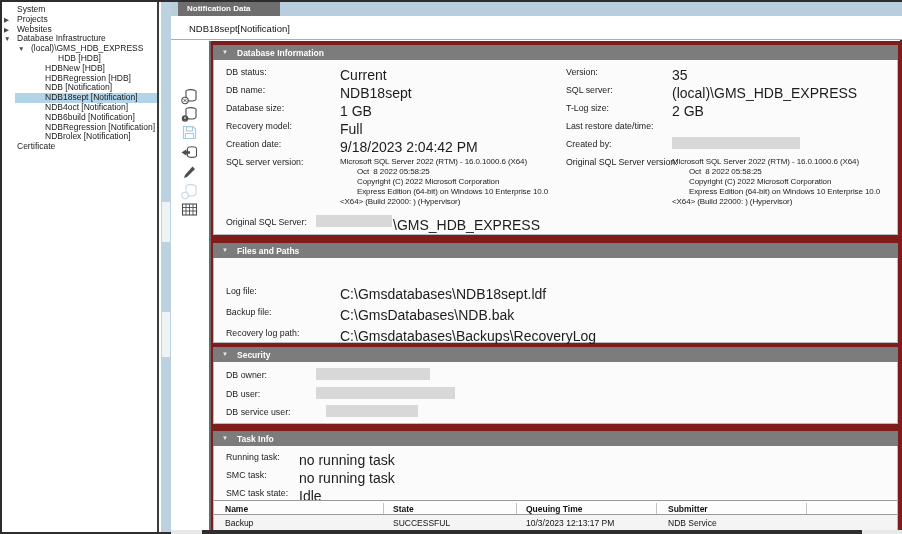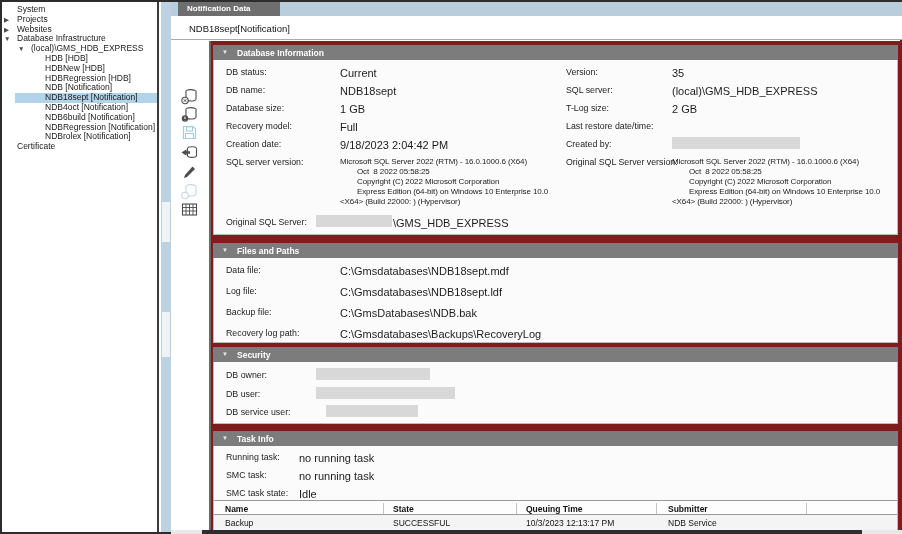--- a/index.html
+++ b/index.html
@@ -37,21 +37,21 @@
 
   
   .content { position:absolute; left:209px; top:39px; width:691px; height:489px; background:#7f1d1d; overflow:hidden; }
   .section { position:absolute; left:2px; width:685px; background:#fbfbfb;
              border:1px solid #bcbcbc; border-top:none; }
   .sec-header { position:absolute; left:-1px; top:0; right:-1px; height:15px; background:#7c7c7c; }
   .sec-header .tri { position:absolute; left:9px; top:4px; font-size:6px; color:#e9e9e9; }
   .sec-title { position:absolute; left:24px; top:3px; font-size:8.5px; font-weight:600; color:#fff; }
   .fr { position:absolute; left:0; right:0; height:12px; white-space:nowrap; }
   .lab { position:absolute; left:12px; font-size:8.8px; color:#1c1c1c; }
-  .val { position:absolute; left:126px; font-size:11px; color:#1c1c1c; }
+  .val { position:absolute; left:126px; font-size:14px; color:#1c1c1c; }
   .lab.r { left:352px; } .val.r { left:458px; }
   .val.task { left:85px; }
   .pre { white-space:pre; font-size:8px; line-height:10px; letter-spacing:-0.1px; }
   .redact { position:absolute; height:12px; background:#d8d8d8; top:-2px; }
 
   
   .ttable { position:absolute; left:0; right:0; }
   .thead { position:absolute; left:0; right:0; top:0; height:15px; background:#fdfdfd;
            border-top:1px solid #999; border-bottom:1px solid #999; }
   .trow { position:absolute; left:0; right:0; top:15px; height:15px; background:#f4f4f4; }
@@ -68,21 +68,21 @@
 <body>
 
 <div class="window">
 
   <div class="tree-panel">
       <div class="titem"><span class="arrow" style="left: 2px;"></span><span class="tlabel" style="padding-left: 15px;">System</span></div>
       <div class="titem"><span class="arrow" style="left: 2px;">▶</span><span class="tlabel" style="padding-left: 15px;">Projects</span></div>
       <div class="titem"><span class="arrow" style="left: 2px;">▶</span><span class="tlabel" style="padding-left: 15px;">Websites</span></div>
       <div class="titem"><span class="arrow" style="left: 2px;">▼</span><span class="tlabel" style="padding-left: 15px;">Database Infrastructure</span></div>
       <div class="titem"><span class="arrow" style="left: 16px;">▼</span><span class="tlabel" style="padding-left: 29px;">(local)\GMS_HDB_EXPRESS</span></div>
-      <div class="titem"><span class="arrow" style="left: 16px;"></span><span class="tlabel" style="padding-left: 43px; text-align: center;">HDB [HDB]</span></div>
+      <div class="titem"><span class="arrow" style="left: 16px;"></span><span class="tlabel" style="padding-left: 56px; text-align: center;">HDB [HDB]</span></div>
       <div class="titem"><span class="arrow" style="left: 16px;"></span><span class="tlabel" style="padding-left: 43px;">HDBNew [HDB]</span></div>
       <div class="titem"><span class="arrow" style="left: 16px;"></span><span class="tlabel" style="padding-left: 43px;">HDBRegression [HDB]</span></div>
       <div class="titem"><span class="arrow" style="left: 16px;"></span><span class="tlabel" style="padding-left: 43px;">NDB [Notification]</span></div>
       <div class="titem sel"><span class="arrow" style="left: 16px;"></span><span class="tlabel" style="padding-left: 43px;">NDB18sept [Notification]</span></div>
       <div class="titem"><span class="arrow" style="left: 16px;"></span><span class="tlabel" style="padding-left: 43px;">NDB4oct [Notification]</span></div>
       <div class="titem"><span class="arrow" style="left: 16px;"></span><span class="tlabel" style="padding-left: 43px;">NDB6build [Notification]</span></div>
       <div class="titem"><span class="arrow" style="left: 16px;"></span><span class="tlabel" style="padding-left: 43px;">NDBRegression [Notification]</span></div>
       <div class="titem"><span class="arrow" style="left: 16px;"></span><span class="tlabel" style="padding-left: 43px;">NDBrolex [Notification]</span></div>
       <div class="titem"><span class="arrow" style="left: 2px;"></span><span class="tlabel" style="padding-left: 15px;">Certificate</span></div>
     </div>
@@ -207,24 +207,20 @@
         <span class="lab">Original SQL Server:</span>
         <span class="redact" style="left:102px; width:76px"></span>
         <span class="val" style="left:179px">\GMS_HDB_EXPRESS</span>
       </div>
     </div>
 
     <div class="section" style="top:202px; height:100px">
       <div class="sec-header">
         <span class="tri">▼</span>
         <span class="sec-title">Files and Paths</span>
-      </div>
-      <div class="fr" style="top:22px">
-        <span class="lab">Data file:</span>
-        <span class="val">C:\Gmsdatabases\NDB18sept.mdf</span>
       </div>
       <div class="fr" style="top:43px">
         <span class="lab">Log file:</span>
         <span class="val">C:\Gmsdatabases\NDB18sept.ldf</span>
       </div>
       <div class="fr" style="top:85px">
         <span class="lab">Recovery log path:</span>
         <span class="val">C:\Gmsdatabases\Backups\RecoveryLog</span>
       </div>
       <div class="fr" style="top:64px">

